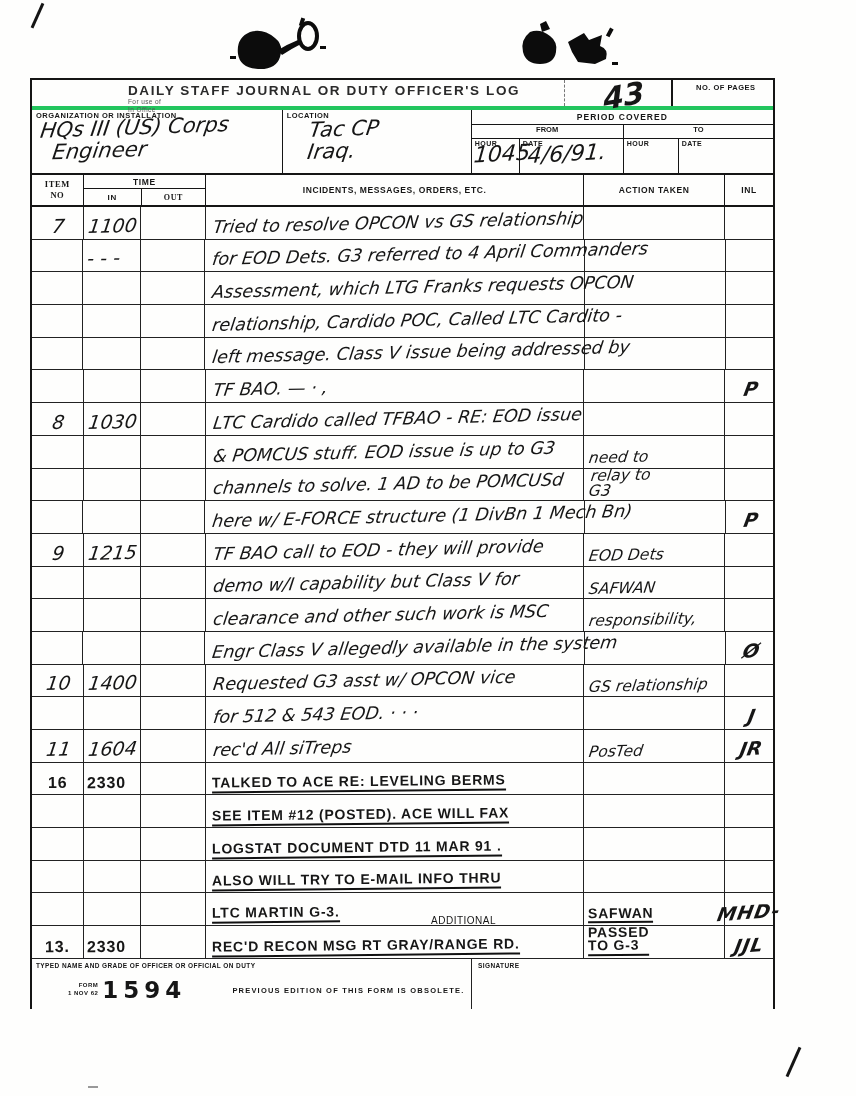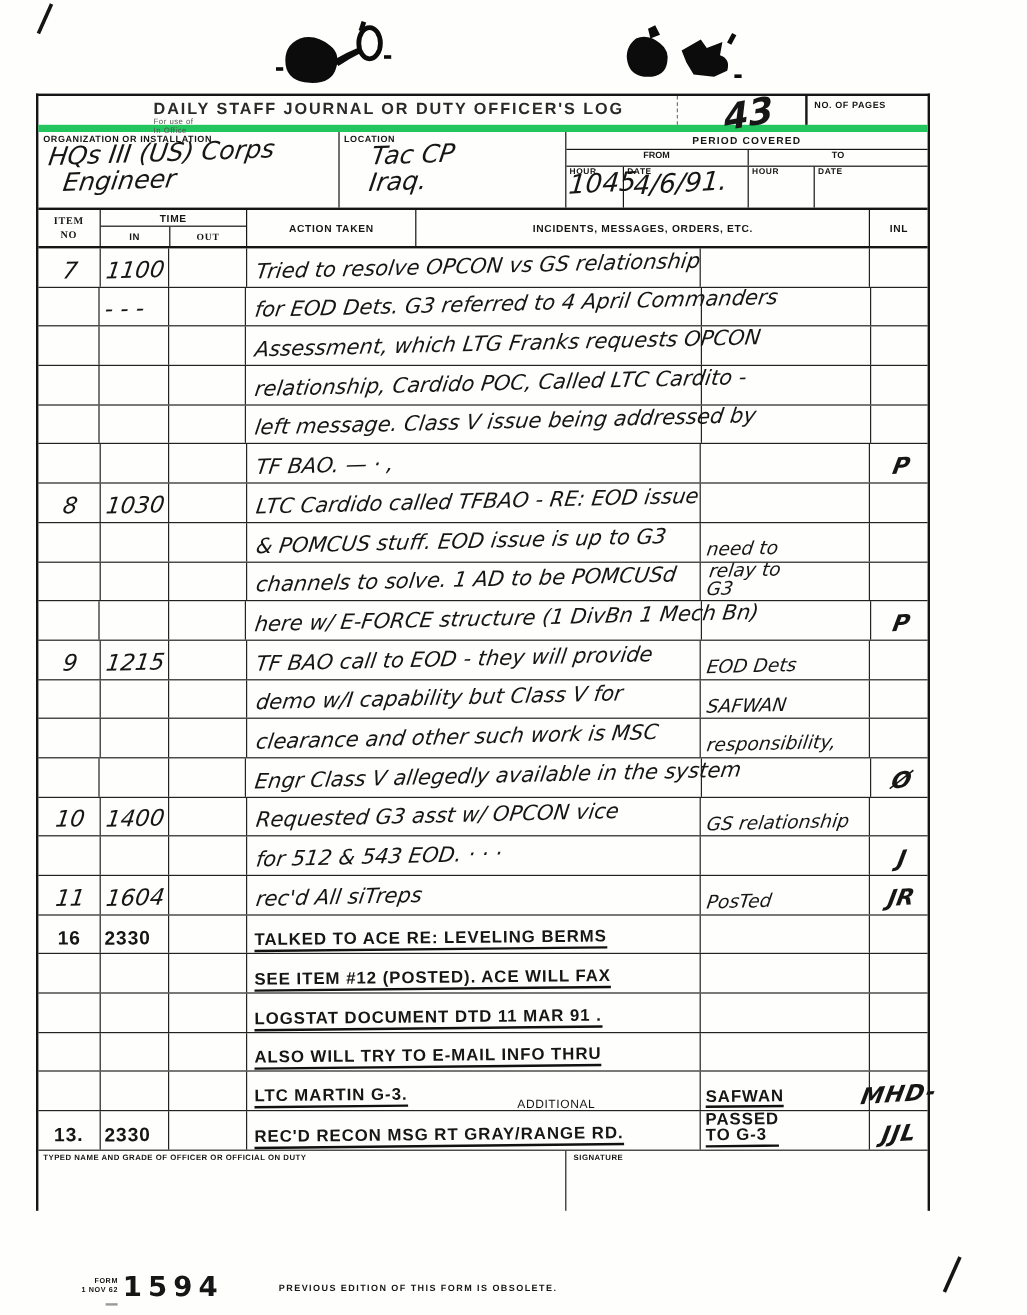--- a/index.html
+++ b/index.html
@@ -11,27 +11,27 @@
   .slash { position:absolute; width:2.5px; background:#151515; transform:rotate(24deg); }
   .slash.tl { left:36px; top:2px; height:27px; }
   .slash.br { left:792px; top:1046px; height:32px; }
   .speck { position:absolute; background:#444; }
 
   
   .form { position:absolute; left:30px; top:78px; width:745px;
           border:2px solid #151515; border-bottom:none; background:transparent; }
 
   
-  .trow-title { display:flex; height:30px; border-bottom:6px solid #22c55e; }
+  .trow-title { display:flex; height:30px; border-bottom:4px solid #22c55e; }
   .t-main { width:535px; position:relative; padding-left:96px; padding-top:3px; }
   .t-title { font-size:13.5px; font-weight:bold; letter-spacing:1.6px; color:#2a2a2a; white-space:nowrap; }
   .t-sub { font-size:6.5px; color:#555; line-height:1.25; letter-spacing:0.4px; }
   .t-pn { width:107px; border-left:1px dashed #777; position:relative; }
   .t-nop { width:103px; border-left:2px solid #151515; font-size:7.5px; font-weight:bold;
-           letter-spacing:0.5px; padding:3px 0 0 6px; }
+           letter-spacing:0.5px; padding:3px 0 0 6px;text-align:center; }
   .hw-pagenum { position:absolute; left:38px; top:-2px; font-family:"DejaVu Sans",sans-serif;
                 font-style:italic; font-size:30px; font-weight:bold; transform:rotate(-10deg) skewX(-6deg);
                 z-index:5; }
 
   
   .trow-info { display:flex; height:65px; border-bottom:2px solid #151515; }
   .lbl { font-size:7.5px; font-weight:bold; letter-spacing:0.5px; padding:1px 0 0 4px; }
   .i-org { width:252px; border-right:1.5px solid #151515; }
   .i-loc { width:190px; border-right:1.5px solid #151515; }
   .i-period { width:303px; display:flex; flex-direction:column; }
@@ -91,21 +91,21 @@
   .insert-above { position:absolute; top:8px; left:225px; font-size:10px; font-weight:normal;
                   letter-spacing:0.5px; font-family:"Liberation Sans",sans-serif;margin-top:46px; }
 
   
   .sigrow { display:flex; height:50px; }
   .sig-left { width:440px; border-right:1.5px solid #222; font-size:6.5px; font-weight:bold;
               letter-spacing:0.4px; padding:3px 0 0 4px; }
   .sig-right { flex:1; font-size:6.5px; font-weight:bold; letter-spacing:0.4px; padding:3px 0 0 6px; }
 
   
-  .footer { position:absolute; left:68px; top:1060px; display:flex; align-items:center; }
+  .footer { position:absolute; left:68px; top:977px; display:flex; align-items:center; }
   .f-form { font-size:6px; font-weight:bold; text-align:right; line-height:1.3; letter-spacing:0.5px; }
   .f-num { font-size:23px; font-weight:bold; letter-spacing:5px; margin-left:4px;
            font-family:"DejaVu Sans",sans-serif; }
   .f-note { font-size:7.5px; font-weight:bold; letter-spacing:1.2px; margin-left:46px; }
 
   .blot { position:absolute; }
 </style>
 </head>
 <body>
 
@@ -186,22 +186,22 @@
     <div class="thead">
       <div class="th th-item">ITEM
 NO</div>
       <div class="th th-time">
         <div class="tt-top">TIME</div>
         <div class="tt-bot">
           <div class="tt-in">IN</div>
           <div class="tt-out">OUT</div>
         </div>
       </div>
+      <div class="th th-inc">INCIDENTS, MESSAGES, ORDERS, ETC.</div>
       <div class="th th-act">ACTION TAKEN</div>
-      <div class="th th-inc">INCIDENTS, MESSAGES, ORDERS, ETC.</div>
       <div class="th th-inl">INL</div>
     </div>
 
     <div class="tbody" id="tbody">
   <div class="trow hw">
     <div class="cell c-item">
             <span class="txt">7</span>
           </div>
     <div class="cell c-in">
             <span class="txt">1100</span>

